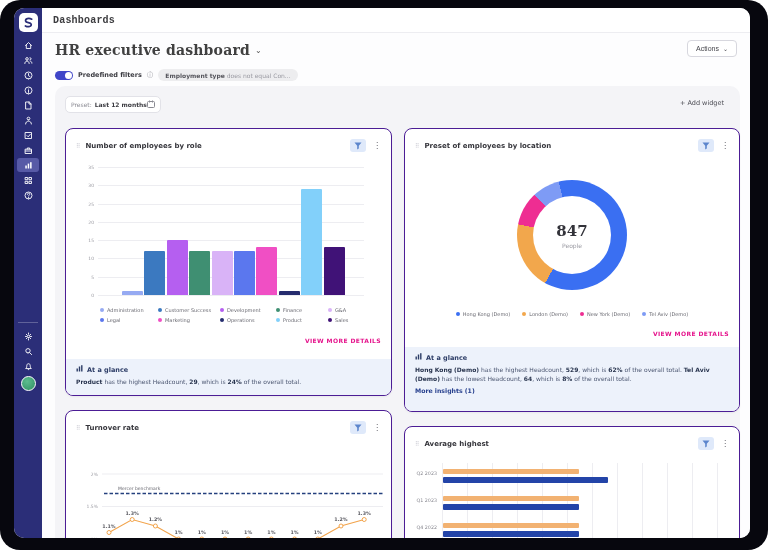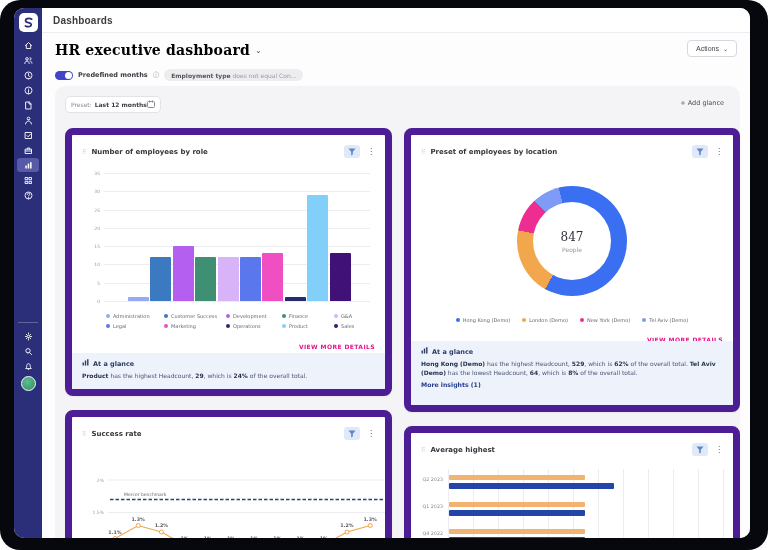--- a/index.html
+++ b/index.html
@@ -13,43 +13,43 @@
   .logo{width:19px;height:19px;margin:5px auto 6px;background:#fff;border-radius:5px;display:flex;align-items:center;justify-content:center;}
   .side-item{width:22px;height:14px;margin:1px auto;display:flex;align-items:center;justify-content:center;border-radius:3px;cursor:pointer;}
   .side-item.active{background:#575aa6;}
   .side-item svg{display:block;}
   .side-sep{width:20px;height:1px;background:rgba(255,255,255,.25);margin:6px auto;}
   .side-foot{position:absolute;left:0;top:308px;width:28px;}
   .avatar{width:15px;height:15px;border-radius:50%;margin:3px auto;background:radial-gradient(circle at 40% 35%,#5dbd8f,#2f8f63);border:1.5px solid #fff;cursor:pointer;}
 
   
   .topbar{position:absolute;left:28px;top:0;right:0;height:25px;background:#fff;border-bottom:1px solid #ededf1;display:flex;align-items:center;}
-  .topbar .t{font-family:Liberation Sans, sans-serif;font-weight:bold;font-size:10px;color:#3c3c3f;padding-left:11px;letter-spacing:.2px;}
+  .topbar .t{font-family:Liberation Mono, monospace;font-weight:bold;font-size:10px;color:#3c3c3f;padding-left:11px;letter-spacing:.2px;}
 
   
   .content{position:absolute;left:28px;top:25px;right:0;bottom:0;background:#fdfdfe;}
   .page-head{position:absolute;left:13px;top:9px;display:flex;align-items:center;}
-  .page-head h1{margin:0;font-family:"DejaVu Serif","Liberation Serif",serif;font-size:14px;color:#000000;letter-spacing:.2px;}
+  .page-head h1{margin:0;font-family:"DejaVu Serif","Liberation Serif",serif;font-size:14px;color:#404040;letter-spacing:.2px;}
   .chev{font-size:8px;color:#555;margin-left:5px;}
   .actions-btn{position:absolute;right:13px;top:7px;background:#fff;border:1px solid #d7d7de;border-radius:4px;font-size:7px;color:#46464c;padding:4px 8px;cursor:pointer;display:flex;align-items:center;gap:4px;}
   .filter-row{position:absolute;left:13px;top:36px;display:flex;align-items:center;gap:5px;}
   .toggle{width:18px;height:9px;border-radius:5px;background:#4046c8;position:relative;cursor:pointer;}
   .toggle .knob{position:absolute;right:1px;top:1px;width:7px;height:7px;border-radius:50%;background:#fff;}
   .filter-label{font-size:6.5px;font-weight:bold;color:#3a3a40;}
   .info-i{font-size:6.5px;color:#9a9aa2;}
   .chip{background:#ededef;border-radius:8px;padding:2.5px 7px;font-size:6px;color:#9a9aa2;cursor:pointer;}
   .chip b{color:#55555c;font-weight:bold;}
 
   .panel{position:absolute;left:13px;top:53px;width:685px;height:470px;background:#f4f4f7;border-radius:10px;}
   .preset{position:absolute;left:10px;top:10px;width:96px;height:17px;background:#fff;border:1px solid #e2e2e8;border-radius:5px;display:flex;align-items:center;padding:0 5px;font-size:6px;color:#8a8a92;cursor:pointer;}
   .preset b{color:#3c3c42;font-weight:bold;margin-left:3px;}
   .preset .cal{margin-left:auto;}
   .add-widget{position:absolute;right:16px;top:13px;font-size:6.5px;color:#4c4c54;cursor:pointer;}
 
-  .card{position:absolute;background:#fff;border:7px solid #4c1d95;border-radius:8px;box-shadow:0 1px 2px rgba(20,20,40,.05);overflow:hidden;}
+  .card{position:absolute;background:#fff;border:1px solid #4c1d95;border-radius:8px;box-shadow:0 1px 2px rgba(20,20,40,.05);overflow:hidden;}
   .card-head{display:flex;align-items:center;padding:10px 10px 0 10px;}
   .drag{font-size:6px;color:#c2c2cc;margin-right:5px;cursor:grab;line-height:1;}
   .card-title{font-size:7px;font-weight:bold;color:#35353b;}
   .funnel-btn{margin-left:auto;width:16px;height:13px;background:#dfe9fa;border-radius:3px;display:flex;align-items:center;justify-content:center;cursor:pointer;}
   .kebab{font-size:8px;color:#5c5c64;margin-left:7px;cursor:pointer;line-height:1;}
 
   
   #w-role{left:10px;top:42px;width:327px;height:268px;}
   #w-location{left:349px;top:42px;width:336px;height:284px;}
   #w-turnover{left:10px;top:324px;width:327px;height:210px;}
@@ -71,21 +71,21 @@
   .glance-text{font-size:6px;color:#4a5570;margin-top:3px;line-height:1.5;}
   .glance-text b{color:#28344e;}
   .more-insights{font-size:6.2px;font-weight:bold;color:#27408e;margin-top:4px;cursor:pointer;}
   #w-role .glance{height:36px;}
   #w-location .glance{height:64px;}
 
   
   .donut-wrap{position:absolute;left:0;top:36px;width:100%;height:140px;display:flex;align-items:center;justify-content:center;}
   .donut{width:110px;height:110px;border-radius:50%;position:relative;}
   .hole{position:absolute;left:16px;top:16px;width:78px;height:78px;border-radius:50%;background:#fff;display:flex;flex-direction:column;align-items:center;justify-content:center;}
-  .hole .num{font-family:"DejaVu Serif","Liberation Serif",serif;font-weight:normal;font-size:12px;color:#33333a;}
+  .hole .num{font-family:"DejaVu Serif","Liberation Serif",serif;font-weight:bold;font-size:15px;color:#33333a;}
   .hole .sub{font-size:6px;color:#9a9aa2;margin-top:2px;}
   .legend-loc{position:absolute;left:0;right:0;top:182px;display:flex;justify-content:center;gap:12px;}
 
   
   .turn-plot{position:absolute;left:0;top:26px;}
 
   
   .sal-plot{position:absolute;left:10px;top:36px;right:8px;}
   .sal-rows{position:relative;background-image:repeating-linear-gradient(to right,#ededf1 0 1px,transparent 1px 25px);background-position:27px 0;background-repeat:no-repeat;background-size:calc(100% - 27px) 100%;}
   .sal-row{position:relative;height:27px;}
@@ -198,38 +198,38 @@
       </div>
       <button class="actions-btn">
         <span>Actions</span>
         <span style="font-size:6px;">⌄</span>
       </button>
 
       <div class="filter-row">
         <span class="toggle">
             <span class="knob"></span>
           </span>
-        <span class="filter-label">Predefined months</span>
+        <span class="filter-label">Predefined filters</span>
         <span class="info-i">ⓘ</span>
         <span class="chip"><b>Employment type</b><span> does not equal Con...</span></span>
       </div>
 
       <section class="panel">
         <div class="preset">
           <span>Preset:</span>
           <b>Last 12 months</b>
           <span class="cal">
             <svg width="8" height="8" viewBox="0 0 8 8">
                 <rect x="0.5" y="1.5" width="7" height="6" rx="1" fill="none" stroke="#8a8a92"></rect>
                 <line x1="2.5" y1="0.5" x2="2.5" y2="2.5" stroke="#8a8a92"></line>
                 <line x1="5.5" y1="0.5" x2="5.5" y2="2.5" stroke="#8a8a92"></line>
               </svg>
           </span>
         </div>
-        <div class="add-widget">+ Add glance</div>
+        <div class="add-widget">+ Add widget</div>
 
         <article class="card" id="w-role">
           <div class="card-head">
             <span class="drag">⠿</span>
             <span class="card-title">Number of employees by role</span>
             <span class="funnel-btn">
               <svg width="8" height="8" viewBox="0 0 8 8">
                   <path d="M0.5 0.5 H7.5 L4.8 3.8 V6.5 L3.2 7.5 V3.8 Z" fill="#5c85cc"></path>
                 </svg>
             </span>
@@ -371,21 +371,21 @@
               <span>At a glance</span>
             </div>
             <div class="glance-text"><b>Hong Kong (Demo)</b><span> has the highest Headcount, </span><b>529</b><span>, which is </span><b>62%</b><span> of the overall total. </span><b>Tel Aviv (Demo)</b><span> has the lowest Headcount, </span><b>64</b><span>, which is </span><b>8%</b><span> of the overall total.</span></div>
             <div class="more-insights">More insights (1)</div>
           </div>
         </article>
 
         <article class="card" id="w-turnover">
           <div class="card-head">
             <span class="drag">⠿</span>
-            <span class="card-title">Success rate</span>
+            <span class="card-title">Turnover rate</span>
             <span class="funnel-btn">
               <svg width="8" height="8" viewBox="0 0 8 8">
                   <path d="M0.5 0.5 H7.5 L4.8 3.8 V6.5 L3.2 7.5 V3.8 Z" fill="#5c85cc"></path>
                 </svg>
             </span>
             <span class="kebab">⋮</span>
           </div>
           <div class="turn-plot" id="turn-plot"><svg width="327" height="130">
                 <line x1="36" x2="317" y1="37" y2="37" stroke="#ededf1"></line>
                 <text x="32" y="38.8" text-anchor="end" font-size="4.5" fill="#9a9aa2">2%</text>

